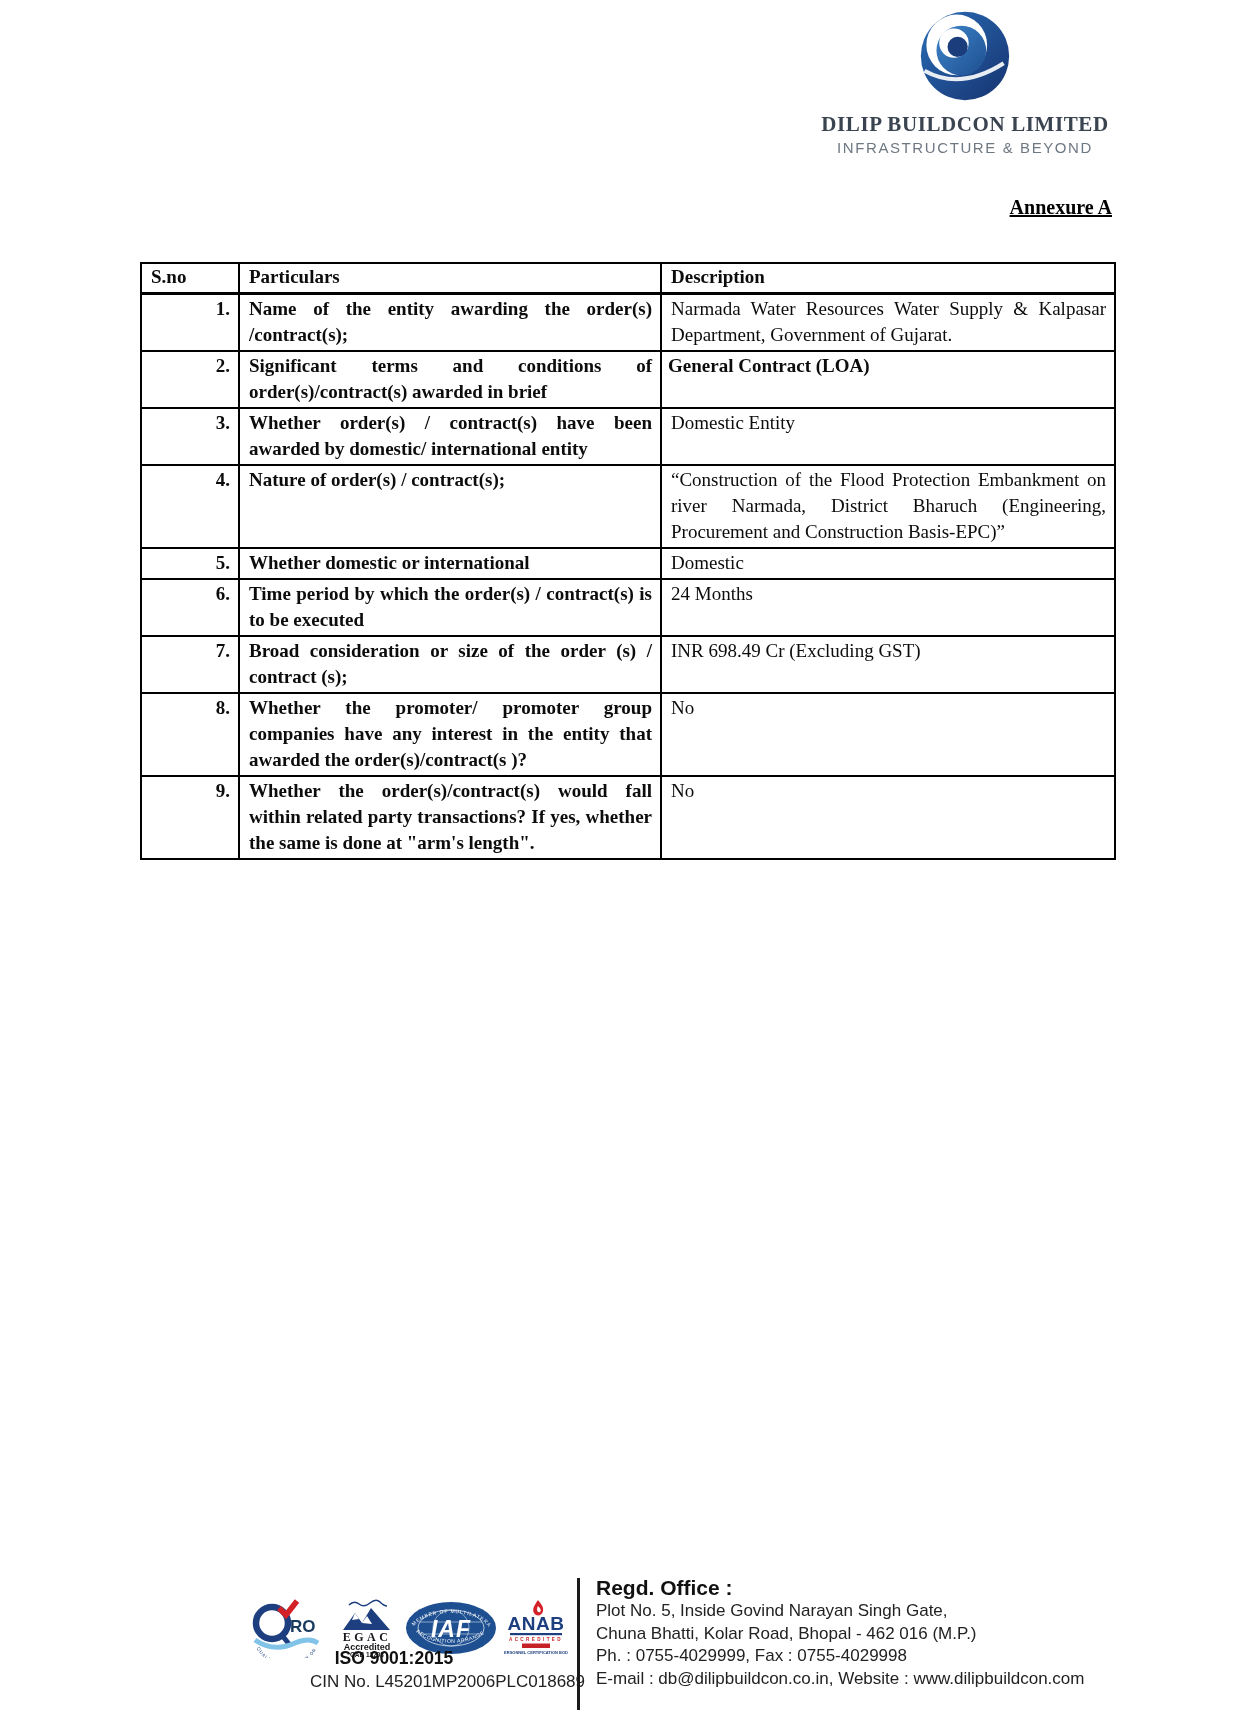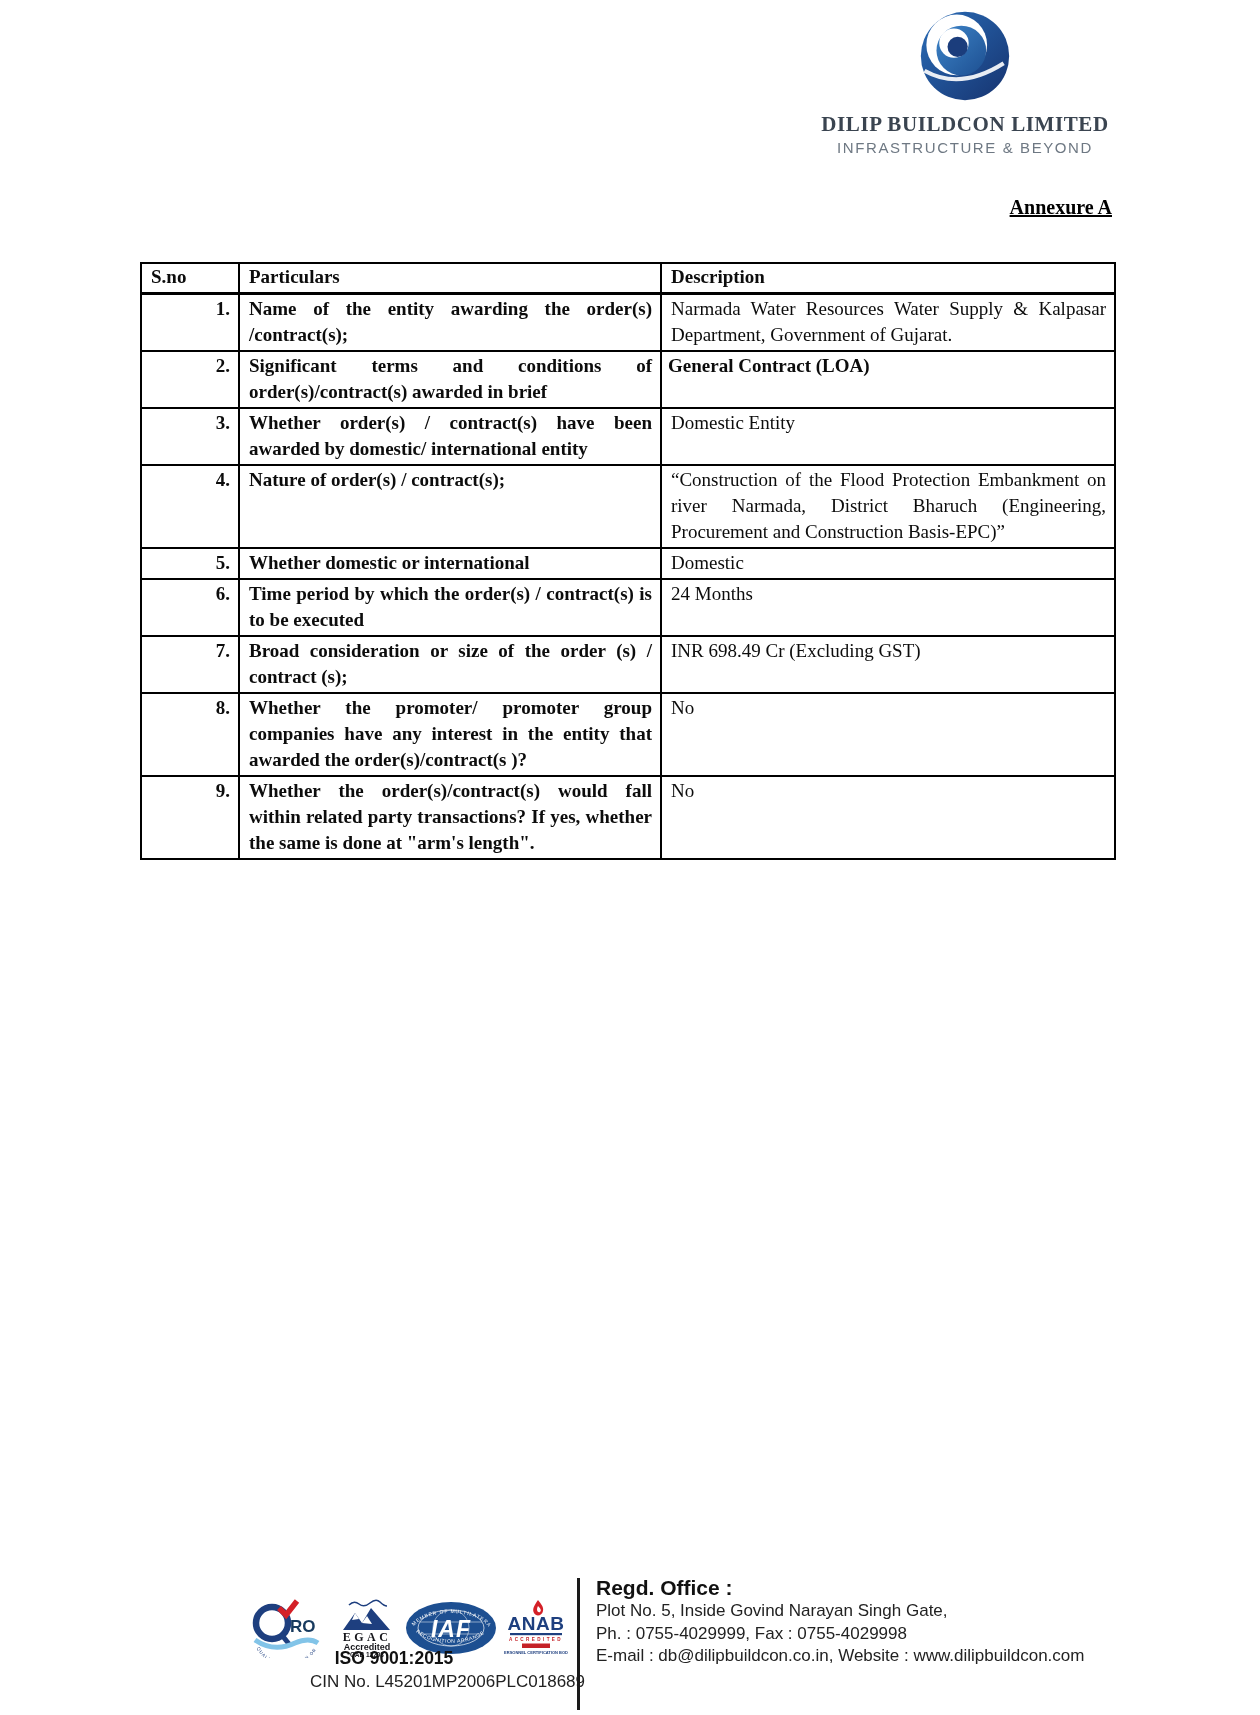--- a/index.html
+++ b/index.html
@@ -197,16 +197,17 @@
   </div>
 
   <div class="iso-line">ISO 9001:2015</div>
   <div class="cin-line">CIN No. L45201MP2006PLC018689</div>
 
   <div class="foot-divider"></div>
 
   <div class="regd">
     <div class="regd-title">Regd. Office :</div>
     <div class="regd-line">Plot No. 5, Inside Govind Narayan Singh Gate,</div>
+    <div class="regd-line">Chuna Bhatti, Kolar Road, Bhopal - 462 016 (M.P.)</div>
     <div class="regd-line">Ph. : 0755-4029999, Fax : 0755-4029998</div>
     <div class="regd-line">E-mail : db@dilipbuildcon.co.in,  Website : www.dilipbuildcon.com</div>
   </div>
 </div>
 
 </body></html>

